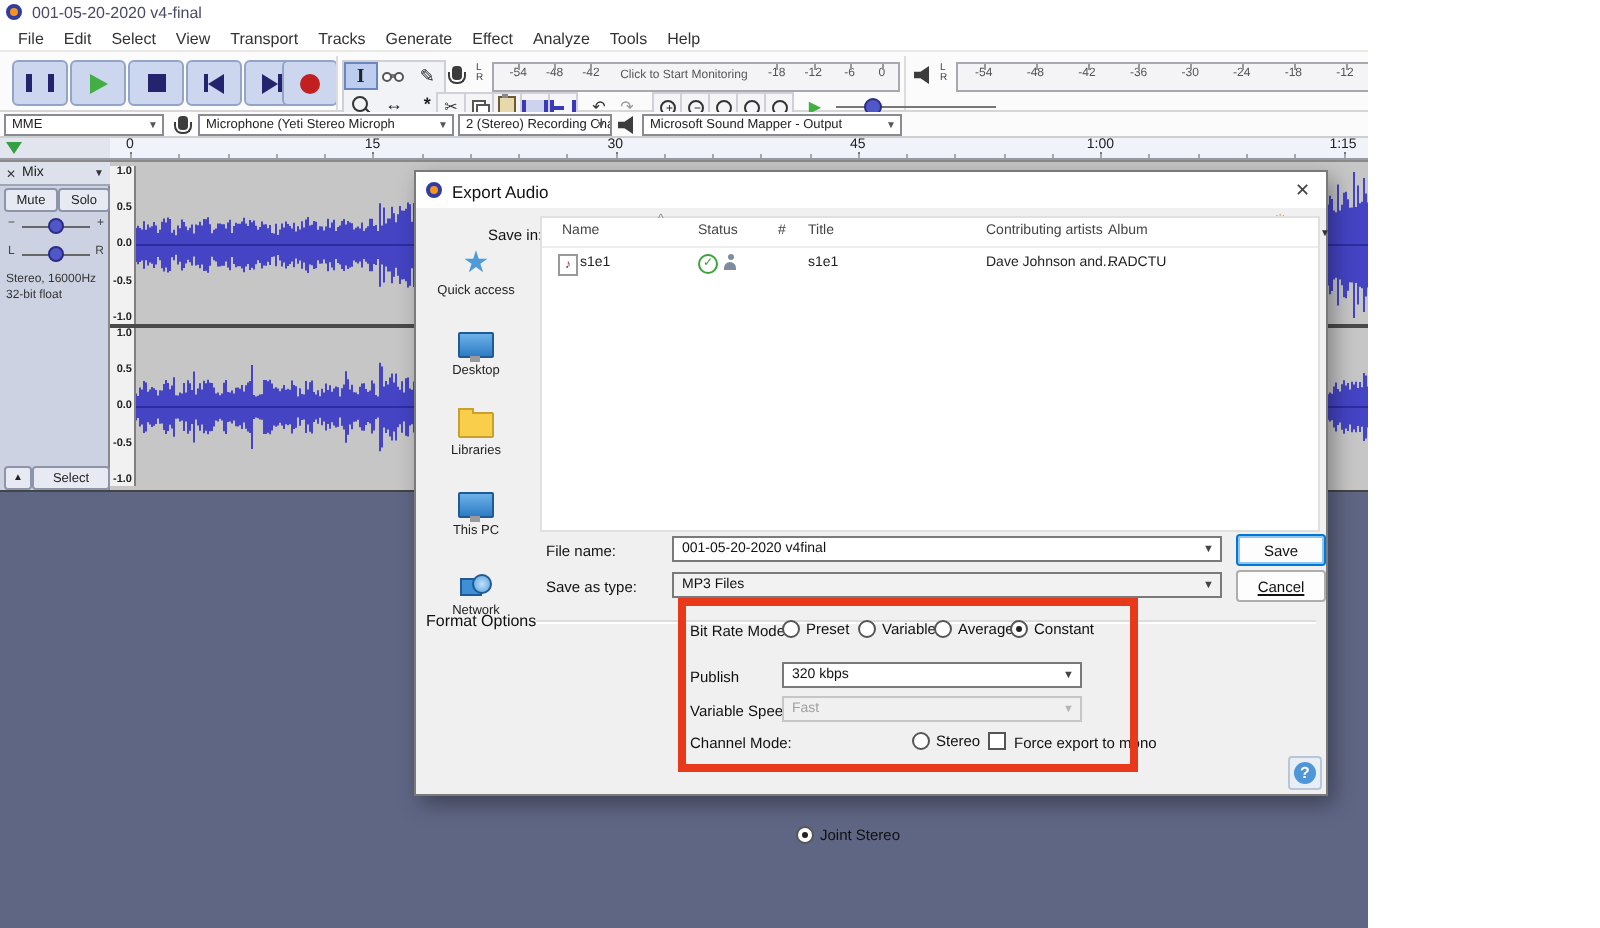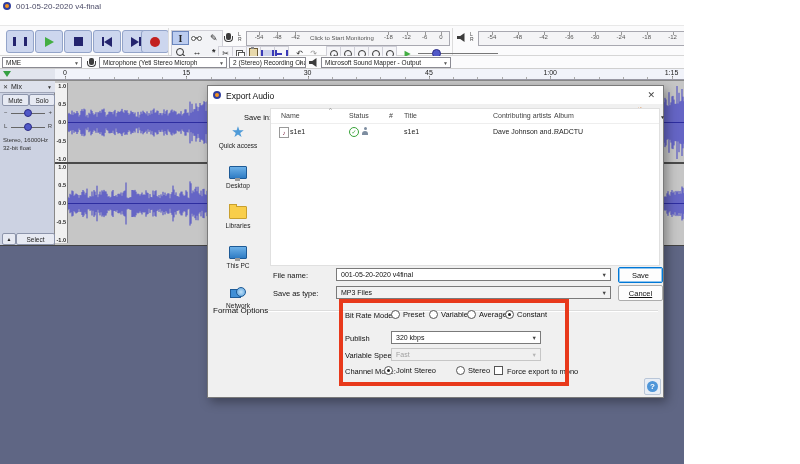--- a/index.html
+++ b/index.html
@@ -152,20 +152,33 @@
 </head>
 <body>
 
 <div id="app">
 
   <div class="abs" id="titlebar">
     <span class="aud-logo" style="left:3px;top:2px;"></span>
     <span id="title-text">001-05-20-2020 v4-final</span>
   </div>
 
+  <div class="abs" id="menubar">
+      <div class="menu-item">File</div>
+      <div class="menu-item">Edit</div>
+      <div class="menu-item">Select</div>
+      <div class="menu-item">View</div>
+      <div class="menu-item">Transport</div>
+      <div class="menu-item">Tracks</div>
+      <div class="menu-item">Generate</div>
+      <div class="menu-item">Effect</div>
+      <div class="menu-item">Analyze</div>
+      <div class="menu-item">Tools</div>
+      <div class="menu-item">Help</div>
+    </div>
 
   <div class="abs" id="toolbar">
 
     <div class="tbtn" style="left:6px;">
         <span class="ic-pause"></span>
       </div>
     <div class="tbtn" style="left:35px;">
         <span class="ic-play"></span>
       </div>
     <div class="tbtn" style="left:64px;">
@@ -573,21 +586,21 @@
     </div>
 
     <span class="dlg-label" style="left:137px;top:265px;">Variable Speed:</span>
     <div class="wcombo disabled" style="left:183px;top:262px;width:150px;height:13px;">
       <span>Fast</span>
         <span class="arw" style="color:#b5b5b5;">▼</span>
     </div>
 
     <span class="dlg-label" style="left:137px;top:281px;">Channel Mode:</span>
     <div class="abs" id="channel-row" style="left:0;top:280px;width:457px;height:11px;">
-        <div class="radio-opt" style="left: 176px;">
+        <div class="radio-opt" style="left: 190px; margin-top: 47px;">
           <span class="radio sel"></span>
           <span class="r-label">Joint Stereo</span>
         </div>
         <div class="radio-opt" style="left: 248px;">
           <span class="radio"></span>
           <span class="r-label">Stereo</span>
         </div>
       </div>
     <span class="checkbox" style="left:286px;top:280px;"></span>
     <span class="dlg-label" style="left:299px;top:281px;">Force export to mono</span>

